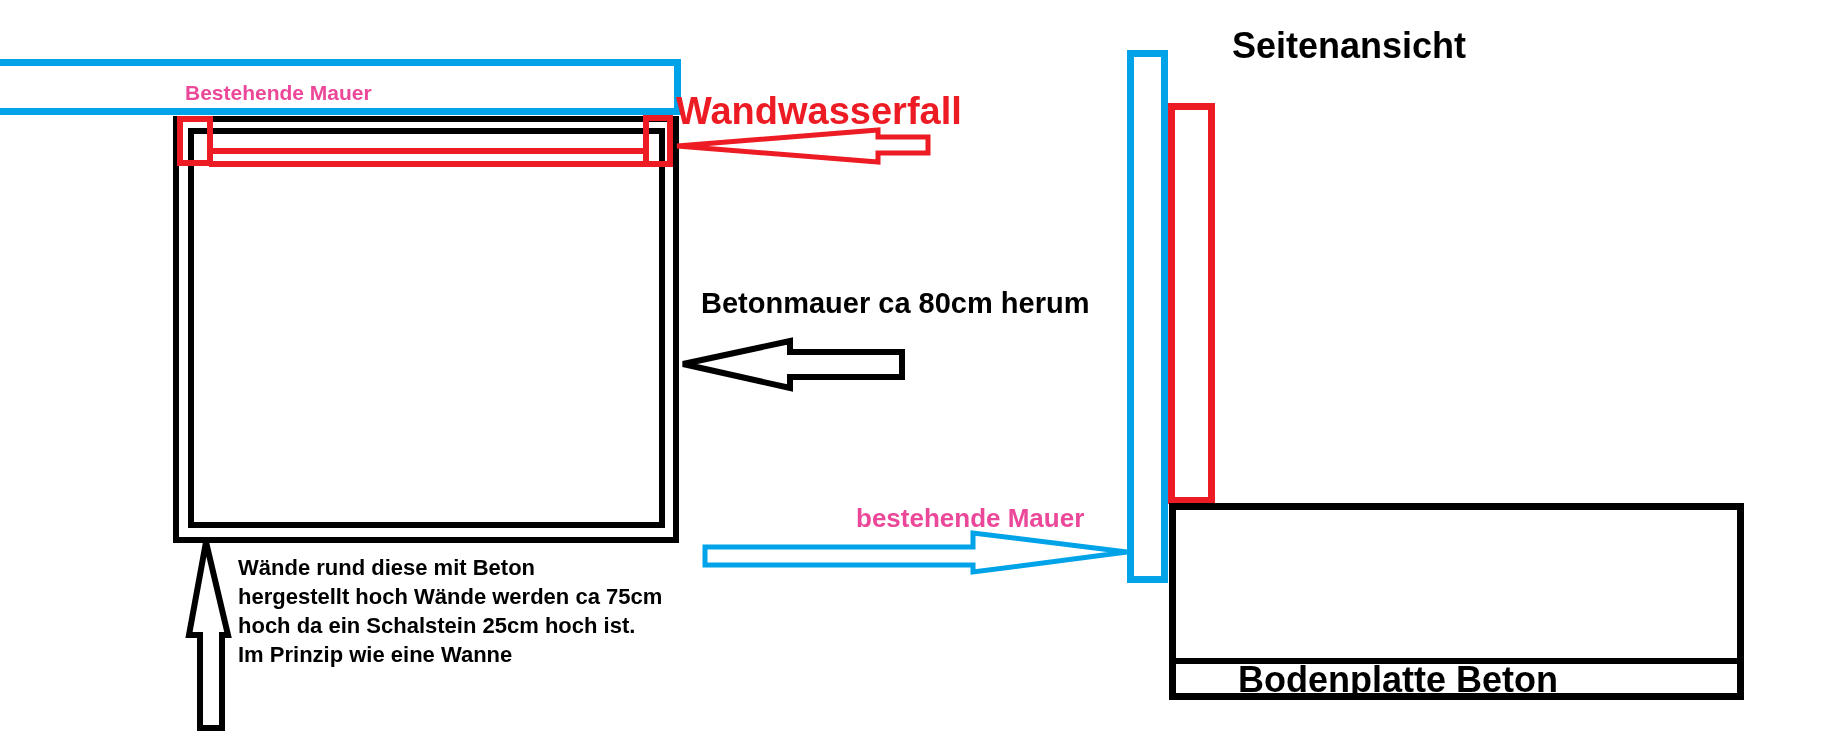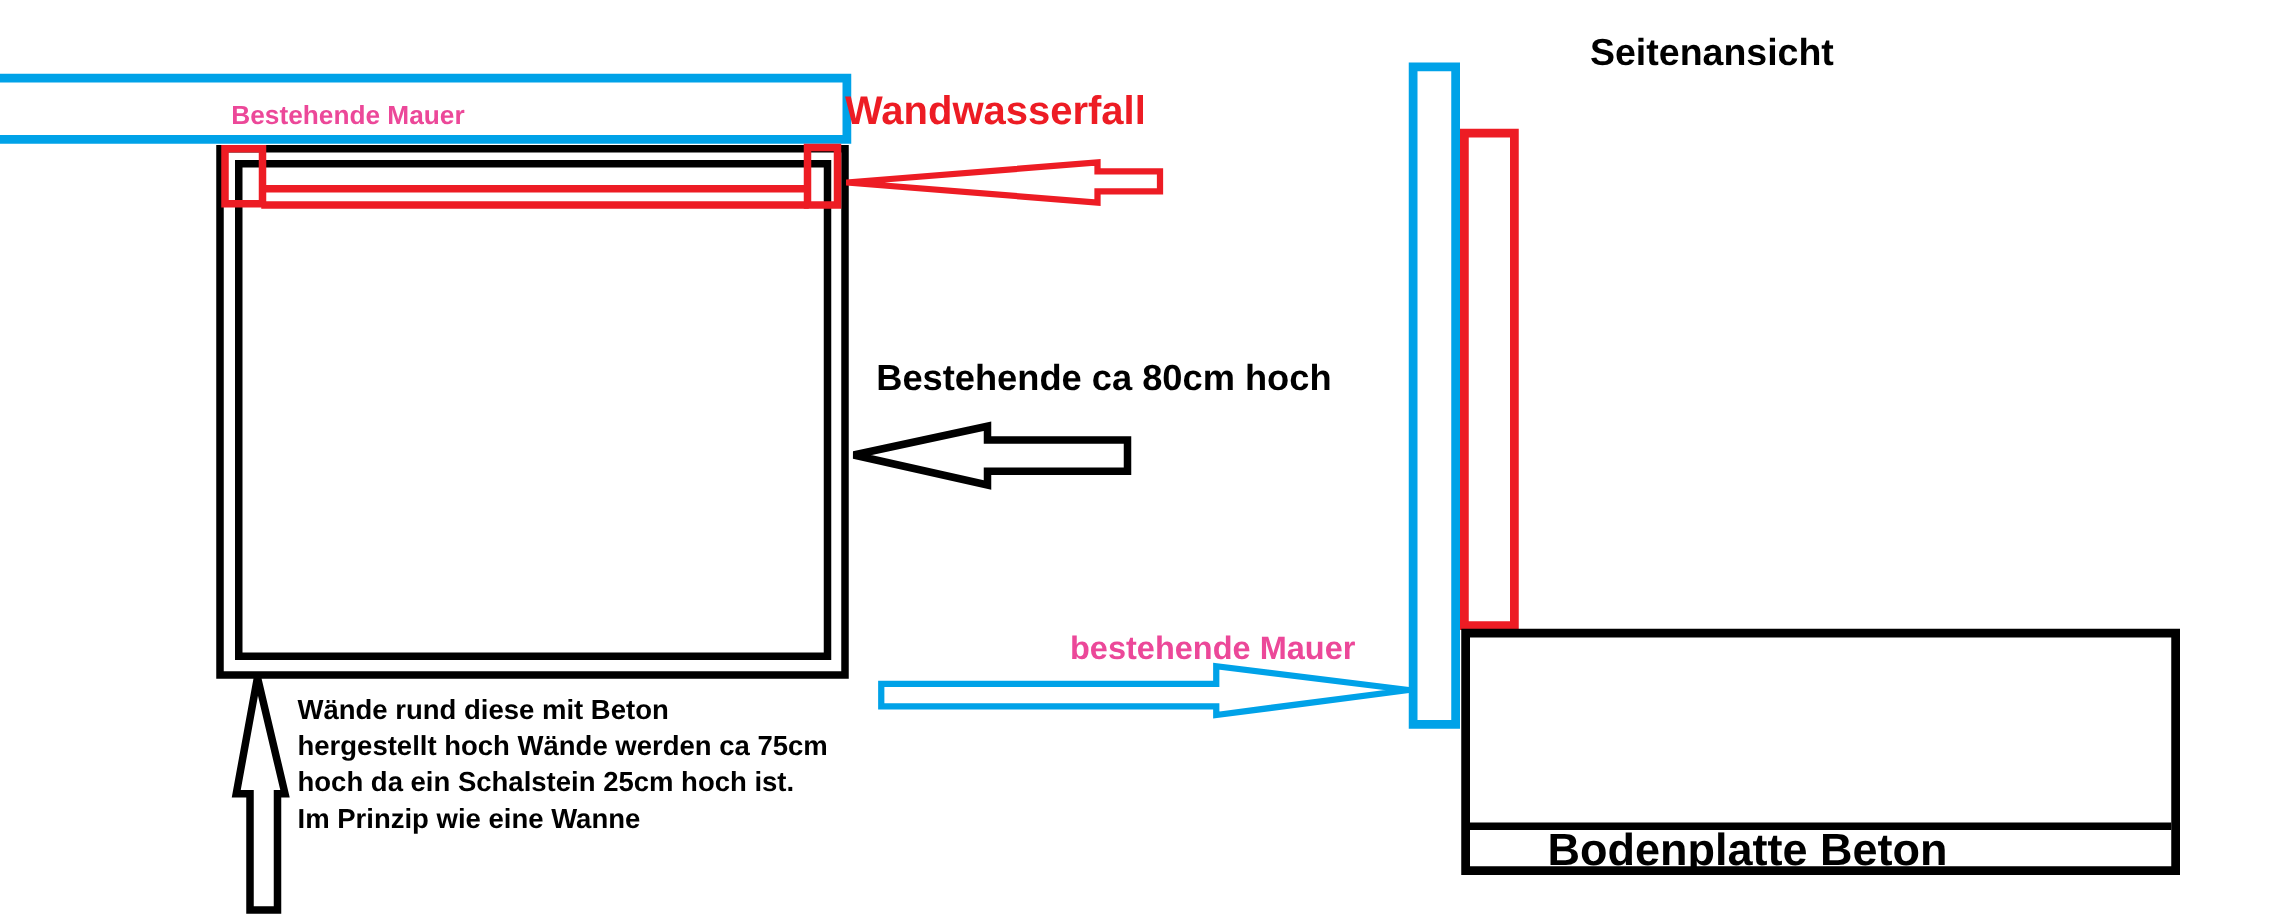--- a/index.html
+++ b/index.html
@@ -25,25 +25,25 @@
   .blackfill{background:#000000;}
   
   #existing-wall-rect{left:-10px;top:59px;width:691px;height:56px;}
   #existing-wall-label{left:185px;top:82px;font-size:21px;}
   #basin-outer-wall-rect{left:173px;top:116px;width:506px;height:427px;}
   #basin-inner-wall-rect{left:188px;top:128px;width:477px;height:400px;}
   #waterfall-left-box{left:177px;top:116px;width:36px;height:50px;}
   #waterfall-right-box{left:643px;top:115px;width:30px;height:52px;}
   #waterfall-channel-top-line{left:209px;top:148px;width:438px;height:6px;}
   #waterfall-channel-bottom-line{left:209px;top:161px;width:438px;height:6px;}
-  #waterfall-label{left:676px;top:72px;font-size:32px;text-align:right;}
+  #waterfall-label{left:676px;top:92px;font-size:38px;text-align:right;}
   #concrete-wall-label{left:701px;top:288px;font-size:29px;}
   #note-text{left:238px;top:553px;font-size:22px;line-height:29px;color:#000;position:absolute;white-space:nowrap;}
   
-  #side-view-title{left:1272px;top:27px;font-size:30px;}
+  #side-view-title{left:1232px;top:27px;font-size:36px;}
   #side-existing-wall-bar{left:1127px;top:50px;width:41px;height:533px;}
   #side-waterfall-bar{left:1168px;top:103px;width:47px;height:401px;}
   #base-plate-rect{left:1169px;top:503px;width:575px;height:197px;}
   #base-plate-divider{left:1176px;top:658px;width:561px;height:6px;}
   #base-plate-label{left:1238px;top:661px;font-size:36px;}
   #side-existing-wall-label{left:856px;top:505px;font-size:26px;}
   #arrow-overlay{left:0;top:0;width:1828px;height:736px;pointer-events:none;}
 </style>
 </head>
 <body>
@@ -56,21 +56,21 @@
   <div class="abs black-b6" id="basin-outer-wall-rect"></div>
   <div class="abs black-b6" id="basin-inner-wall-rect"></div>
 
   <div class="abs red-b6" id="waterfall-left-box"></div>
   <div class="abs red-b6" id="waterfall-right-box"></div>
   <div class="abs redfill" id="waterfall-channel-top-line"></div>
   <div class="abs redfill" id="waterfall-channel-bottom-line"></div>
 
   <div class="label red-t" id="waterfall-label">Wandwasserfall</div>
 
-  <div class="label black-t" id="concrete-wall-label">Bestehende ca 80cm hoch</div>
+  <div class="label black-t" id="concrete-wall-label">Betonmauer ca 80cm herum</div>
 
   <div id="note-text">
     <div>Wände rund diese mit Beton</div>
     <div>hergestellt hoch Wände werden ca 75cm</div>
     <div>hoch da ein Schalstein 25cm hoch ist.</div>
     <div>Im Prinzip wie eine Wanne</div>
   </div>
 
   <div class="label black-t" id="side-view-title">Seitenansicht</div>
 

